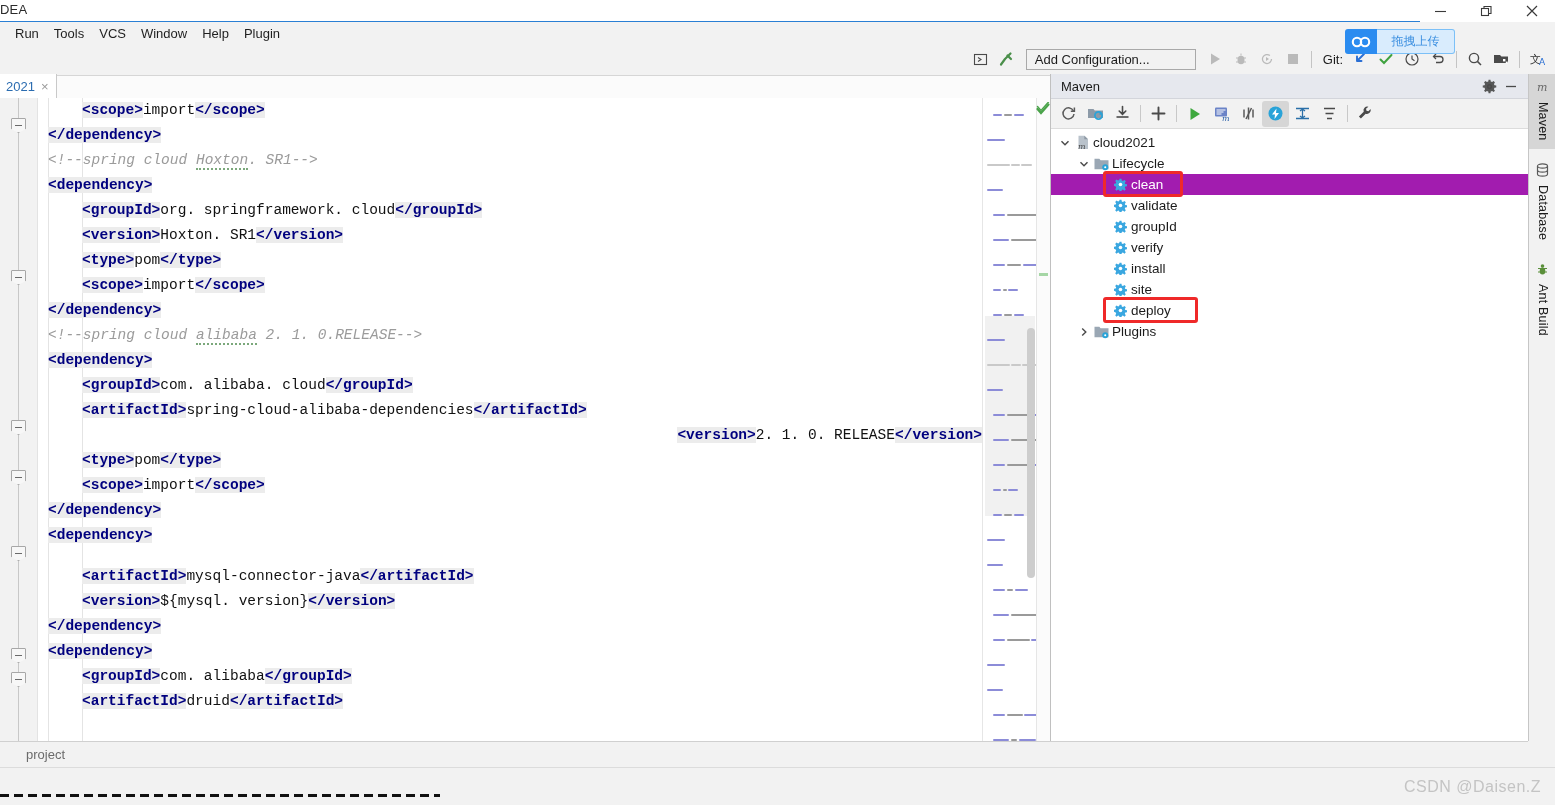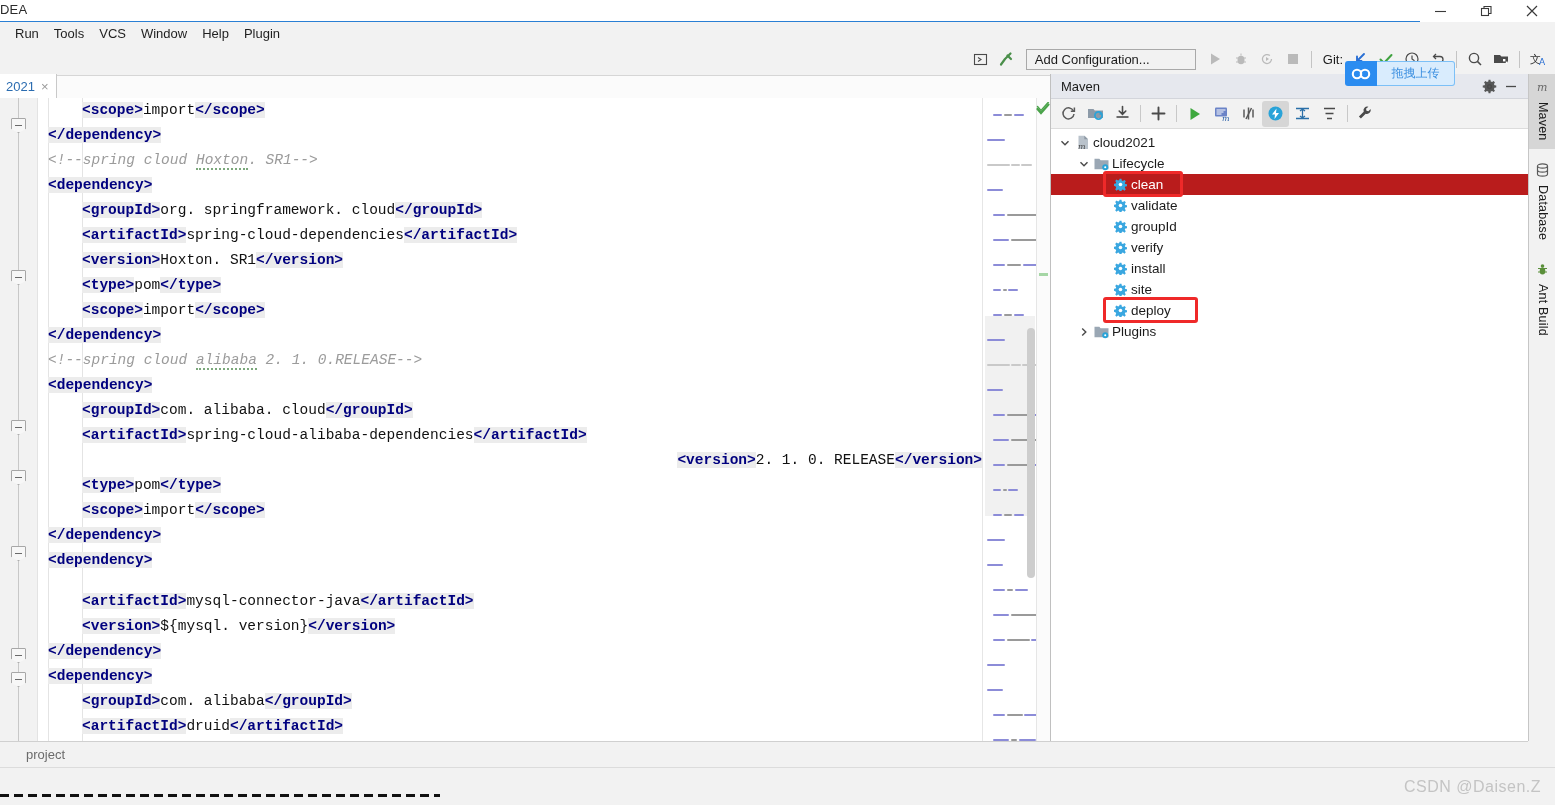--- a/index.html
+++ b/index.html
@@ -54,21 +54,21 @@
   .addconf {
     height: 21px; min-width: 170px; border: 1px solid #a9a9a9; background: #f2f2f2;
     font-size: 13px; color: #1b1b1b; display: flex; align-items: center; padding: 0 8px;
     margin: 0 6px 0 6px;
   }
   .git-lab { font-size: 13px; color: #1b1b1b; margin: 0 4px 0 6px; }
 
   
   .netdisk {
     position: absolute; left: 1345px; top: 29px; width: 110px; height: 25px;
-    display: flex; align-items: center; z-index: 40; margin-top: 32px;
+    display: flex; align-items: center; z-index: 40;
   }
   .nd-blue {
     width: 32px; height: 25px; background: #2b8cf0; display: flex;
     align-items: center; justify-content: center;
     border-top-left-radius: 3px; border-bottom-left-radius: 3px;
   }
   .nd-txt {
     flex: 1; height: 25px; background: #d9ecfd; border: 1px solid #7cc0f7; border-left: none;
     border-top-right-radius: 3px; border-bottom-right-radius: 3px;
     display: flex; align-items: center; justify-content: center;
@@ -157,21 +157,21 @@
   }
   .mv-ico { width: 27px; height: 26px; display: flex; align-items: center; justify-content: center; color: #5a5a5a; }
   .mv-ico.active { background: #d6d6d6; border-radius: 3px; }
   .mv-sep { width: 1px; height: 17px; background: #c8c8c8; margin: 0 4px; }
 
   .mv-tree { position: relative; padding-top: 3px; }
   .tnode {
     position: relative; height: 21px; display: flex; align-items: center;
     font-size: 13.5px; color: #1b1b1b; white-space: nowrap;
   }
-  .tnode.selected { background: #b91c1c; color: #ffffff; }
+  .tnode.selected { background: #a21caf; color: #ffffff; }
   .tnode.muted { color: #a0a0a0; }
   .twist { width: 16px; display: flex; align-items: center; justify-content: center; color: #4a4a4a; }
   .tico { width: 19px; display: flex; align-items: center; justify-content: center; }
   .tlabel { padding-left: 1px; }
   .redbox {
     position: absolute; border: 3px solid #ef2929; border-radius: 3px; pointer-events: none;
   }
 
   
   .rstrip {
@@ -369,21 +369,20 @@
       <div class="ig" style="left:10px"></div>
       <div class="ig" style="left:44px"></div>
     </div>
 
     <div class="code" id="code-lines">
         <div class="cline" style="padding-left: 44px;"><span class="tg hl">&lt;scope&gt;</span><span class="txt">import</span><span class="tg hl">&lt;/scope&gt;</span></div>
         <div class="cline" style="padding-left: 10px;"><span class="tg hl">&lt;/dependency&gt;</span></div>
         <div class="cline" style="padding-left: 10px;"><span class="cmt">&lt;!--spring cloud </span><span class="cmt squig">Hoxton</span><span class="cmt">. SR1--&gt;</span></div>
         <div class="cline" style="padding-left: 10px;"><span class="tg hl">&lt;dependency&gt;</span></div>
         <div class="cline" style="padding-left: 44px;"><span class="tg hl">&lt;groupId&gt;</span><span class="txt">org. springframework. cloud</span><span class="tg hl">&lt;/groupId&gt;</span></div>
-        <div class="cline" style="padding-left: 44px;"><span class="tg hl">&lt;artifactId&gt;</span><span class="txt">spring-cloud-dependencies</span><span class="tg hl">&lt;/artifactId&gt;</span></div>
         <div class="cline" style="padding-left: 44px;"><span class="tg hl">&lt;version&gt;</span><span class="txt">Hoxton. SR1</span><span class="tg hl">&lt;/version&gt;</span></div>
         <div class="cline" style="padding-left: 44px;"><span class="tg hl">&lt;type&gt;</span><span class="txt">pom</span><span class="tg hl">&lt;/type&gt;</span></div>
         <div class="cline" style="padding-left: 44px;"><span class="tg hl">&lt;scope&gt;</span><span class="txt">import</span><span class="tg hl">&lt;/scope&gt;</span></div>
         <div class="cline" style="padding-left: 10px;"><span class="tg hl">&lt;/dependency&gt;</span></div>
         <div class="cline" style="padding-left: 10px;"><span class="cmt">&lt;!--spring cloud </span><span class="cmt squig">alibaba</span><span class="cmt"> 2. 1. 0.RELEASE--&gt;</span></div>
         <div class="cline" style="padding-left: 10px;"><span class="tg hl">&lt;dependency&gt;</span></div>
         <div class="cline" style="padding-left: 44px;"><span class="tg hl">&lt;groupId&gt;</span><span class="txt">com. alibaba. cloud</span><span class="tg hl">&lt;/groupId&gt;</span></div>
         <div class="cline" style="padding-left: 44px;"><span class="tg hl">&lt;artifactId&gt;</span><span class="txt">spring-cloud-alibaba-dependencies</span><span class="tg hl">&lt;/artifactId&gt;</span></div>
         <div class="cline" style="padding-left: 44px; text-align: right;"><span class="tg hl">&lt;version&gt;</span><span class="txt">2. 1. 0. RELEASE</span><span class="tg hl">&lt;/version&gt;</span></div>
         <div class="cline" style="padding-left: 44px;"><span class="tg hl">&lt;type&gt;</span><span class="txt">pom</span><span class="tg hl">&lt;/type&gt;</span></div>

